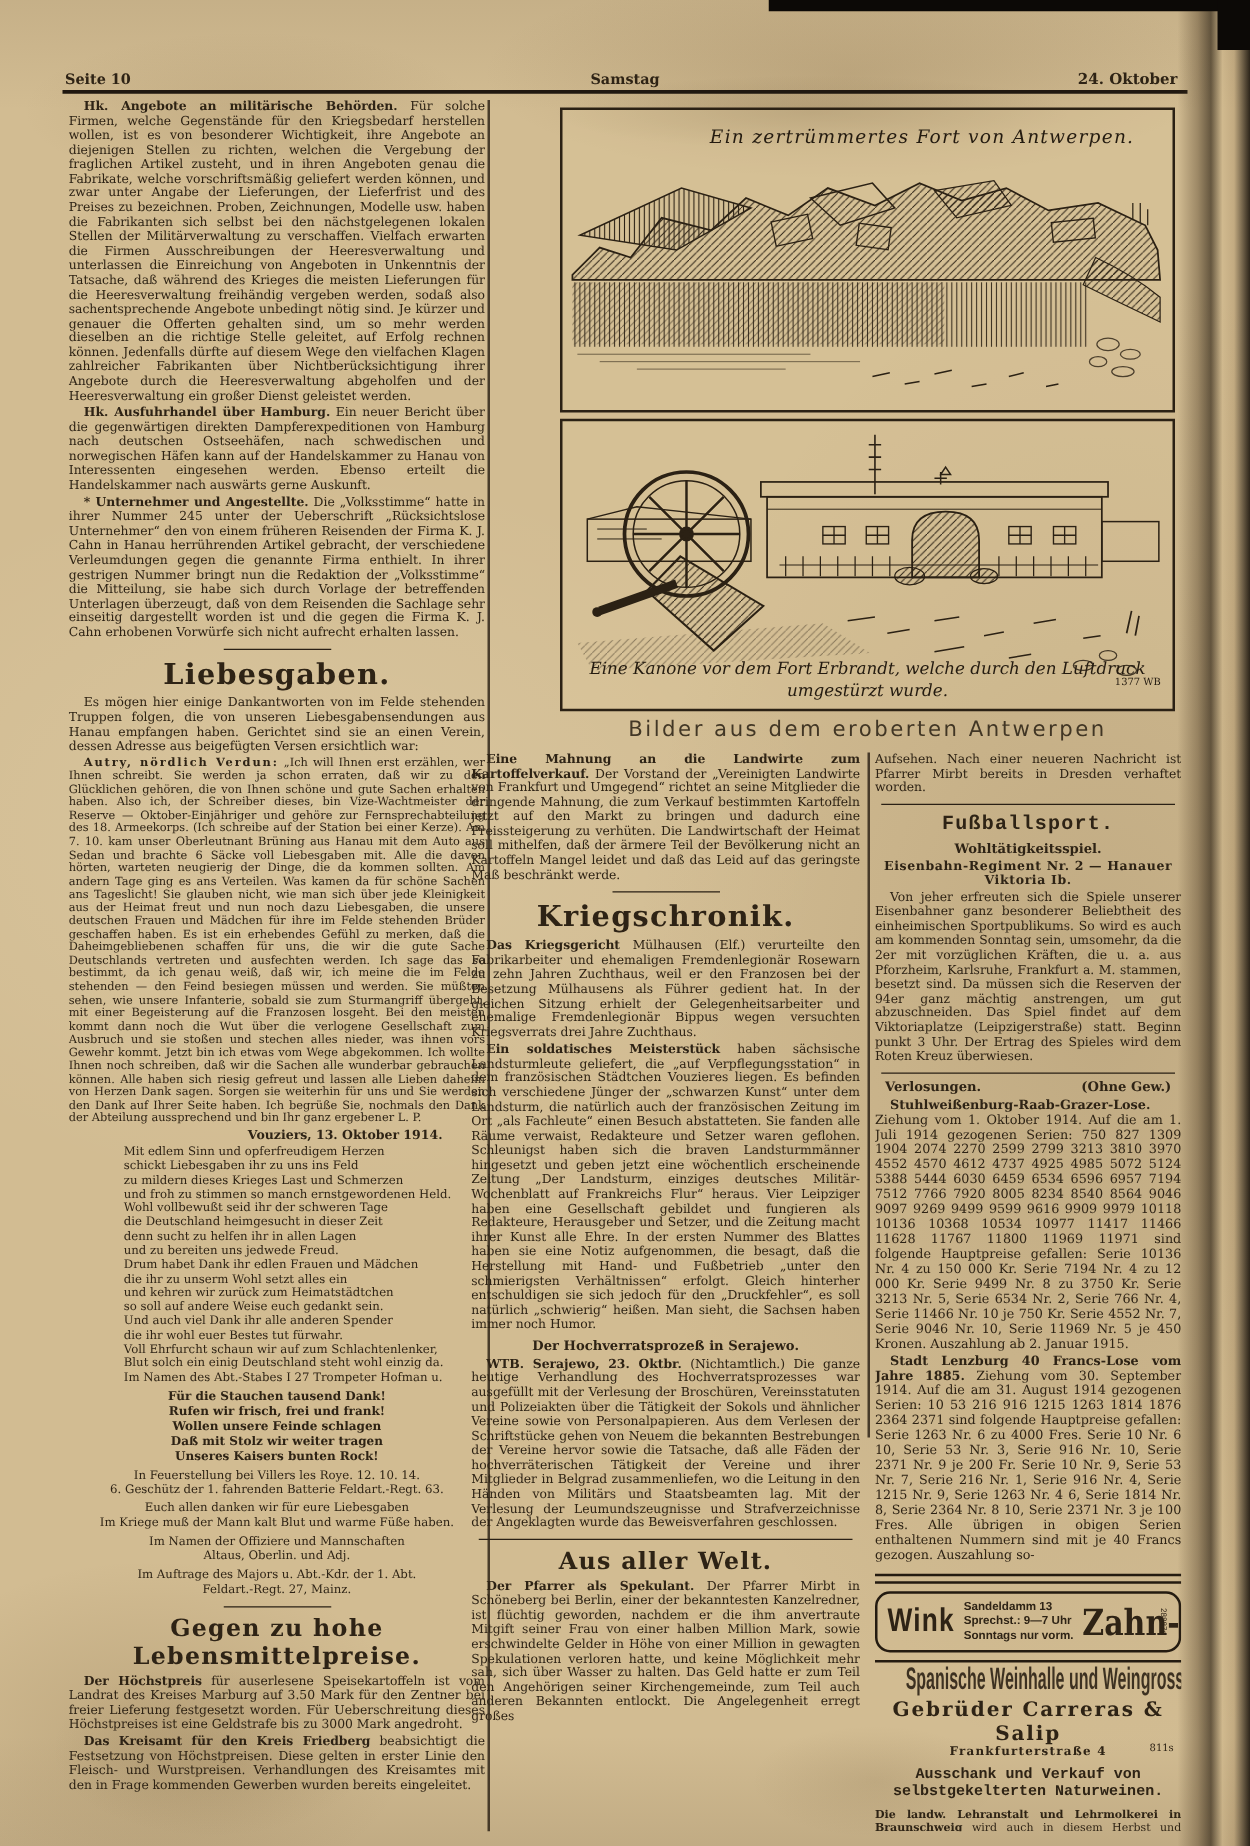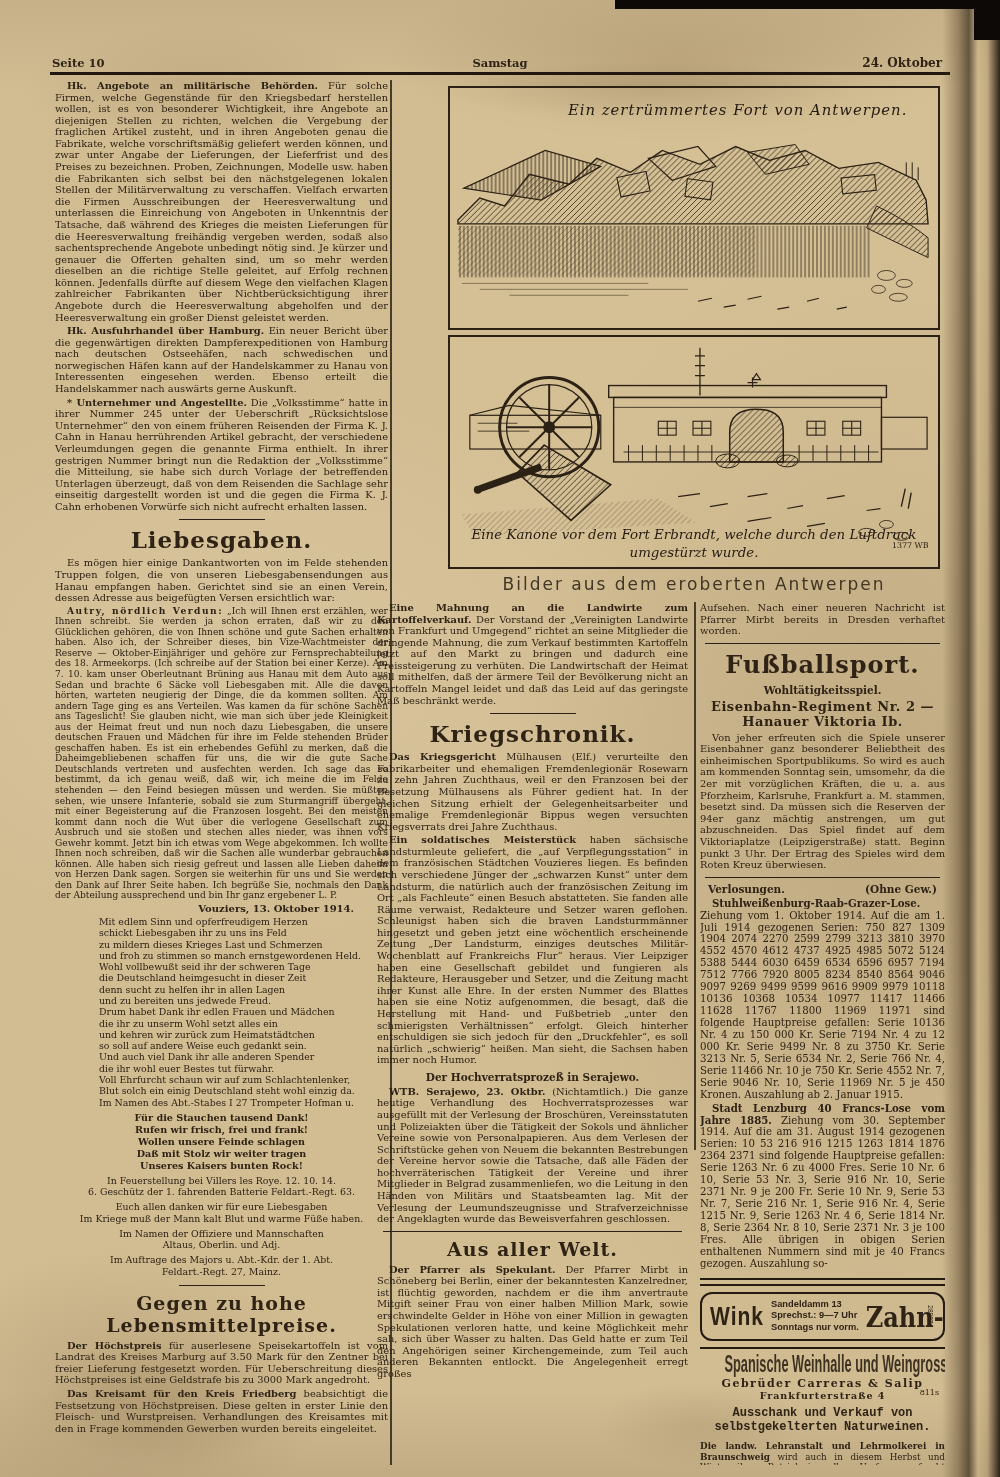--- a/index.html
+++ b/index.html
@@ -40,40 +40,40 @@
   .full-rule{width:96%;margin:6px auto 5px auto;border-top:1.2px solid #2a2015;}
   .small-text p{font-size:9.1px;line-height:1.16;}
   .dateline{text-align:right;padding-right:34px;font-weight:bold;font-size:10px;margin:2px 0;}
   .poem{margin:2px 0 4px 44px;text-align:left;}
   .poem-line{font-size:9.4px;line-height:1.2;}
   .cpoem{margin:1px 0;text-align:center;}
   .cpoem .poem-line{font-size:9.6px;font-weight:bold;line-height:1.25;}
   .csig{margin:3px 0;text-align:center;}
   .csig .poem-line{font-size:9.4px;line-height:1.25;}
   .subhead{font-weight:bold;text-align:center;text-indent:0;font-size:10.5px;margin:5px 0 3px 0;}
-  .matchline{font-weight:bold;text-align:center;text-indent:0;font-size:13px;letter-spacing:.5px;margin:2px 0 3px 0;}
+  .matchline{font-weight:bold;text-align:center;text-indent:0;font-size:10px;letter-spacing:.5px;margin:2px 0 3px 0;}
   .verlos{display:flex;justify-content:space-between;font-weight:bold;font-size:10.5px;padding:0 8px;margin:2px 0 3px 0;}
 
   
   .picwrap{position:absolute;left:448px;top:86px;width:492px;z-index:2;}
   .imgbox{border:2.2px solid #2b2114;margin-bottom:5px;position:relative;background:rgba(225,205,160,.25);}
   .imgbox svg{display:block;}
   .series-caption{text-align:center;font-family:"DejaVu Sans",sans-serif;font-size:17px;letter-spacing:2px;color:#33291a;opacity:.9;margin-top:2px;}
 
   
   .double-rule{border-top:2.6px solid #241b10;border-bottom:2.6px solid #241b10;height:4px;margin:8px 0 6px 0;}
   .thin-rule2{border-top:2px solid #241b10;margin:6px 0 4px 0;}
   .wink{border:2.4px solid #241b10;border-radius:12px;padding:5px 14px 5px 8px;display:flex;align-items:center;gap:7px;position:relative;font-family:"Liberation Sans",sans-serif;}
   .wink .name{font-size:21px;font-weight:bold;letter-spacing:1px;transform:scaleY(1.25);}
   .wink .mid{font-size:9.3px;font-weight:bold;line-height:1.25;white-space:nowrap;}
   .wink .zahn{font-family:"DejaVu Serif",serif;font-size:24px;font-weight:bold;transform:scaleY(1.2);}
   .wink .adid{position:absolute;right:2px;top:50%;transform:translateY(-50%) rotate(90deg);font-size:6.5px;font-weight:normal;}
   .wein{text-align:center;margin-top:2px;}
   .wein .title{font-family:"Liberation Sans",sans-serif;font-weight:bold;font-size:16px;white-space:nowrap;transform:scale(.8,1.55);transform-origin:center;color:rgba(40,30,17,.88);margin:6px 0 4px 0;}
-  .wein .firm{font-weight:bold;font-size:11px;letter-spacing:1.5px;margin-top:3px;}
+  .wein .firm{font-weight:bold;font-size:16px;letter-spacing:1.5px;margin-top:3px;}
   .wein .street{font-weight:bold;font-size:9.5px;letter-spacing:1px;position:relative;}
   .wein .adid2{position:absolute;right:6px;top:-2px;font-size:8px;font-weight:normal;letter-spacing:0;}
   .wein .big{font-family:Liberation Mono, monospace;font-weight:bold;font-size:12px;line-height:1.2;margin-top:5px;}
   .tiny-just{text-align:justify;font-size:8.8px;line-height:1.2;margin-top:7px;}
   .tiny-just .lead{font-weight:bold;}
 </style>
 </head>
 <body>
 
 <div class="page">
@@ -260,21 +260,21 @@
     <div class="subhead">Der Hochverratsprozeß in Serajewo.</div>
     <p><span class="lead">WTB. Serajewo, 23. Oktbr.</span> <span>(Nichtamtlich.) Die ganze heutige Verhandlung des Hochverratsprozesses war ausgefüllt mit der Verlesung der Broschüren, Vereinsstatuten und Polizeiakten über die Tätigkeit der Sokols und ähnlicher Vereine sowie von Personalpapieren. Aus dem Verlesen der Schriftstücke gehen von Neuem die bekannten Bestrebungen der Vereine hervor sowie die Tatsache, daß alle Fäden der hochverräterischen Tätigkeit der Vereine und ihrer Mitglieder in Belgrad zusammenliefen, wo die Leitung in den Händen von Militärs und Staatsbeamten lag. Mit der Verlesung der Leumundszeugnisse und Strafverzeichnisse der Angeklagten wurde das Beweisverfahren geschlossen.</span></p>
     <div class="full-rule"></div>
     <div class="headline h-mid">Aus aller Welt.</div>
     <p><span class="lead">Der Pfarrer als Spekulant.</span> <span>Der Pfarrer Mirbt in Schöneberg bei Berlin, einer der bekanntesten Kanzelredner, ist flüchtig geworden, nachdem er die ihm anvertraute Mitgift seiner Frau von einer halben Million Mark, sowie erschwindelte Gelder in Höhe von einer Million in gewagten Spekulationen verloren hatte, und keine Möglichkeit mehr sah, sich über Wasser zu halten. Das Geld hatte er zum Teil den Angehörigen seiner Kirchengemeinde, zum Teil auch anderen Bekannten entlockt. Die Angelegenheit erregt großes</span></p>
   </div>
 
   <div class="col" style="left:700px;top:602px;width:245px;height:863px;">
     <p style="text-indent:0;"><span>Aufsehen. Nach einer neueren Nachricht ist Pfarrer Mirbt bereits in Dresden verhaftet worden.</span></p>
     <div class="full-rule"></div>
-    <div class="headline" style="font-size:24px;">Fußballsport.</div>
+    <div class="headline" style="font-size:16px;font-family:Liberation Mono, monospace;">Fußballsport.</div>
     <div class="subhead">Wohltätigkeitsspiel.</div>
     <div class="matchline">Eisenbahn-Regiment Nr. 2 — Hanauer Viktoria Ib.</div>
     <p><span>Von jeher erfreuten sich die Spiele unserer Eisenbahner ganz besonderer Beliebtheit des einheimischen Sportpublikums. So wird es auch am kommenden Sonntag sein, umsomehr, da die 2er mit vorzüglichen Kräften, die u. a. aus Pforzheim, Karlsruhe, Frankfurt a. M. stammen, besetzt sind. Da müssen sich die Reserven der 94er ganz mächtig anstrengen, um gut abzuschneiden. Das Spiel findet auf dem Viktoriaplatze (Leipzigerstraße) statt. Beginn punkt 3 Uhr. Der Ertrag des Spieles wird dem Roten Kreuz überwiesen.</span></p>
     <div class="full-rule"></div>
     <div class="verlos">
       <span>Verlosungen.</span>
       <span>(Ohne Gew.)</span>
     </div>
     <p style="font-size:10.2px;"><span class="lead">Stuhlweißenburg-Raab-Grazer-Lose.</span> <span>Ziehung vom 1. Oktober 1914. Auf die am 1. Juli 1914 gezogenen Serien: 750 827 1309 1904 2074 2270 2599 2799 3213 3810 3970 4552 4570 4612 4737 4925 4985 5072 5124 5388 5444 6030 6459 6534 6596 6957 7194 7512 7766 7920 8005 8234 8540 8564 9046 9097 9269 9499 9599 9616 9909 9979 10118 10136 10368 10534 10977 11417 11466 11628 11767 11800 11969 11971 sind folgende Hauptpreise gefallen: Serie 10136 Nr. 4 zu 150 000 Kr. Serie 7194 Nr. 4 zu 12 000 Kr. Serie 9499 Nr. 8 zu 3750 Kr. Serie 3213 Nr. 5, Serie 6534 Nr. 2, Serie 766 Nr. 4, Serie 11466 Nr. 10 je 750 Kr. Serie 4552 Nr. 7, Serie 9046 Nr. 10, Serie 11969 Nr. 5 je 450 Kronen. Auszahlung ab 2. Januar 1915.</span></p>
     <p style="font-size:10.2px;"><span class="lead">Stadt Lenzburg 40 Francs-Lose vom Jahre 1885.</span> <span>Ziehung vom 30. September 1914. Auf die am 31. August 1914 gezogenen Serien: 10 53 216 916 1215 1263 1814 1876 2364 2371 sind folgende Hauptpreise gefallen: Serie 1263 Nr. 6 zu 4000 Fres. Serie 10 Nr. 6 10, Serie 53 Nr. 3, Serie 916 Nr. 10, Serie 2371 Nr. 9 je 200 Fr. Serie 10 Nr. 9, Serie 53 Nr. 7, Serie 216 Nr. 1, Serie 916 Nr. 4, Serie 1215 Nr. 9, Serie 1263 Nr. 4 6, Serie 1814 Nr. 8, Serie 2364 Nr. 8 10, Serie 2371 Nr. 3 je 100 Fres. Alle übrigen in obigen Serien enthaltenen Nummern sind mit je 40 Francs gezogen. Auszahlung so-</span></p>

